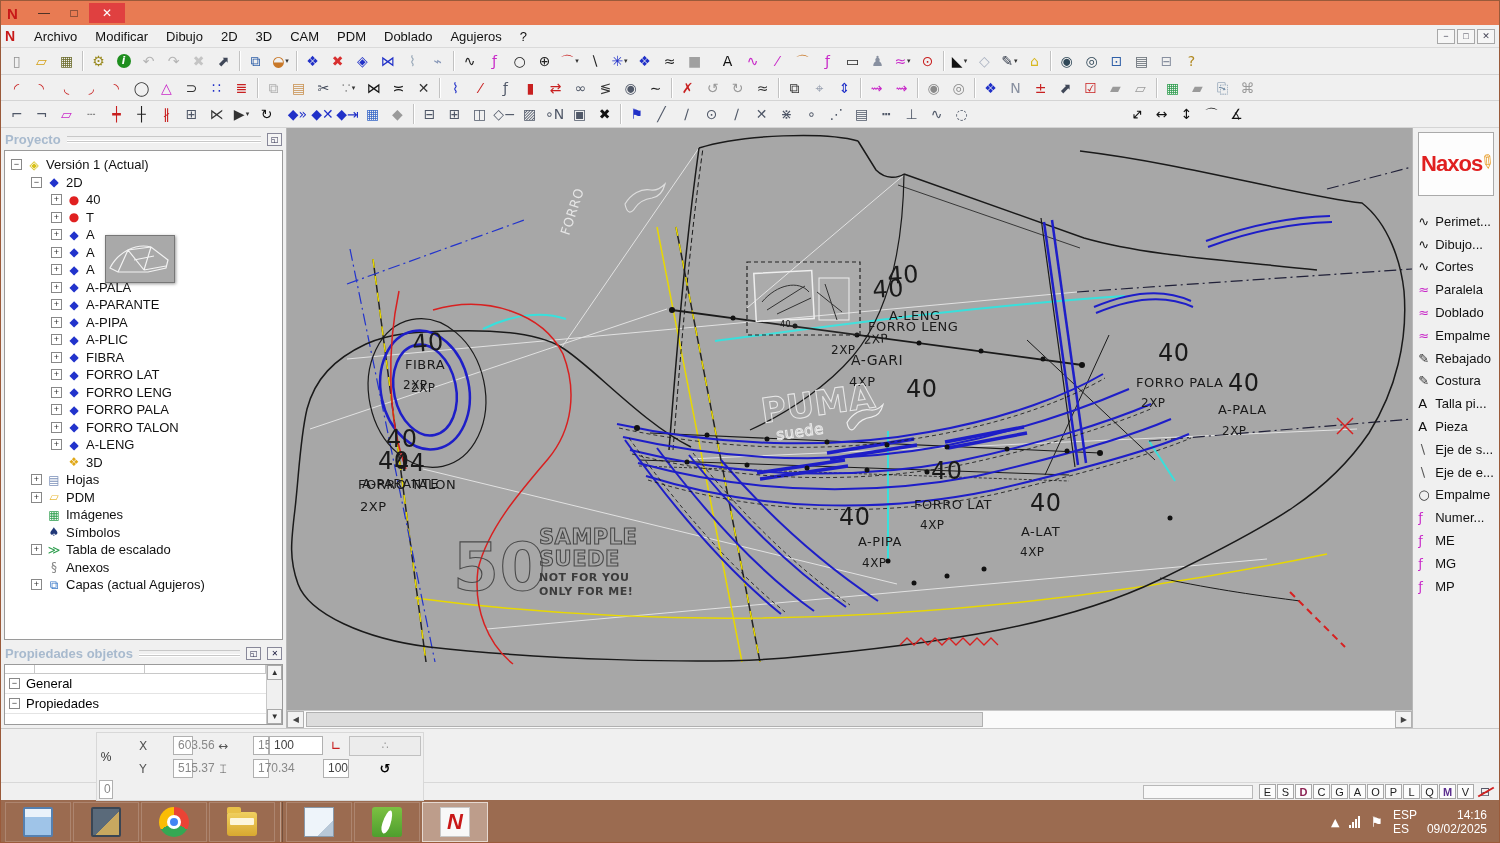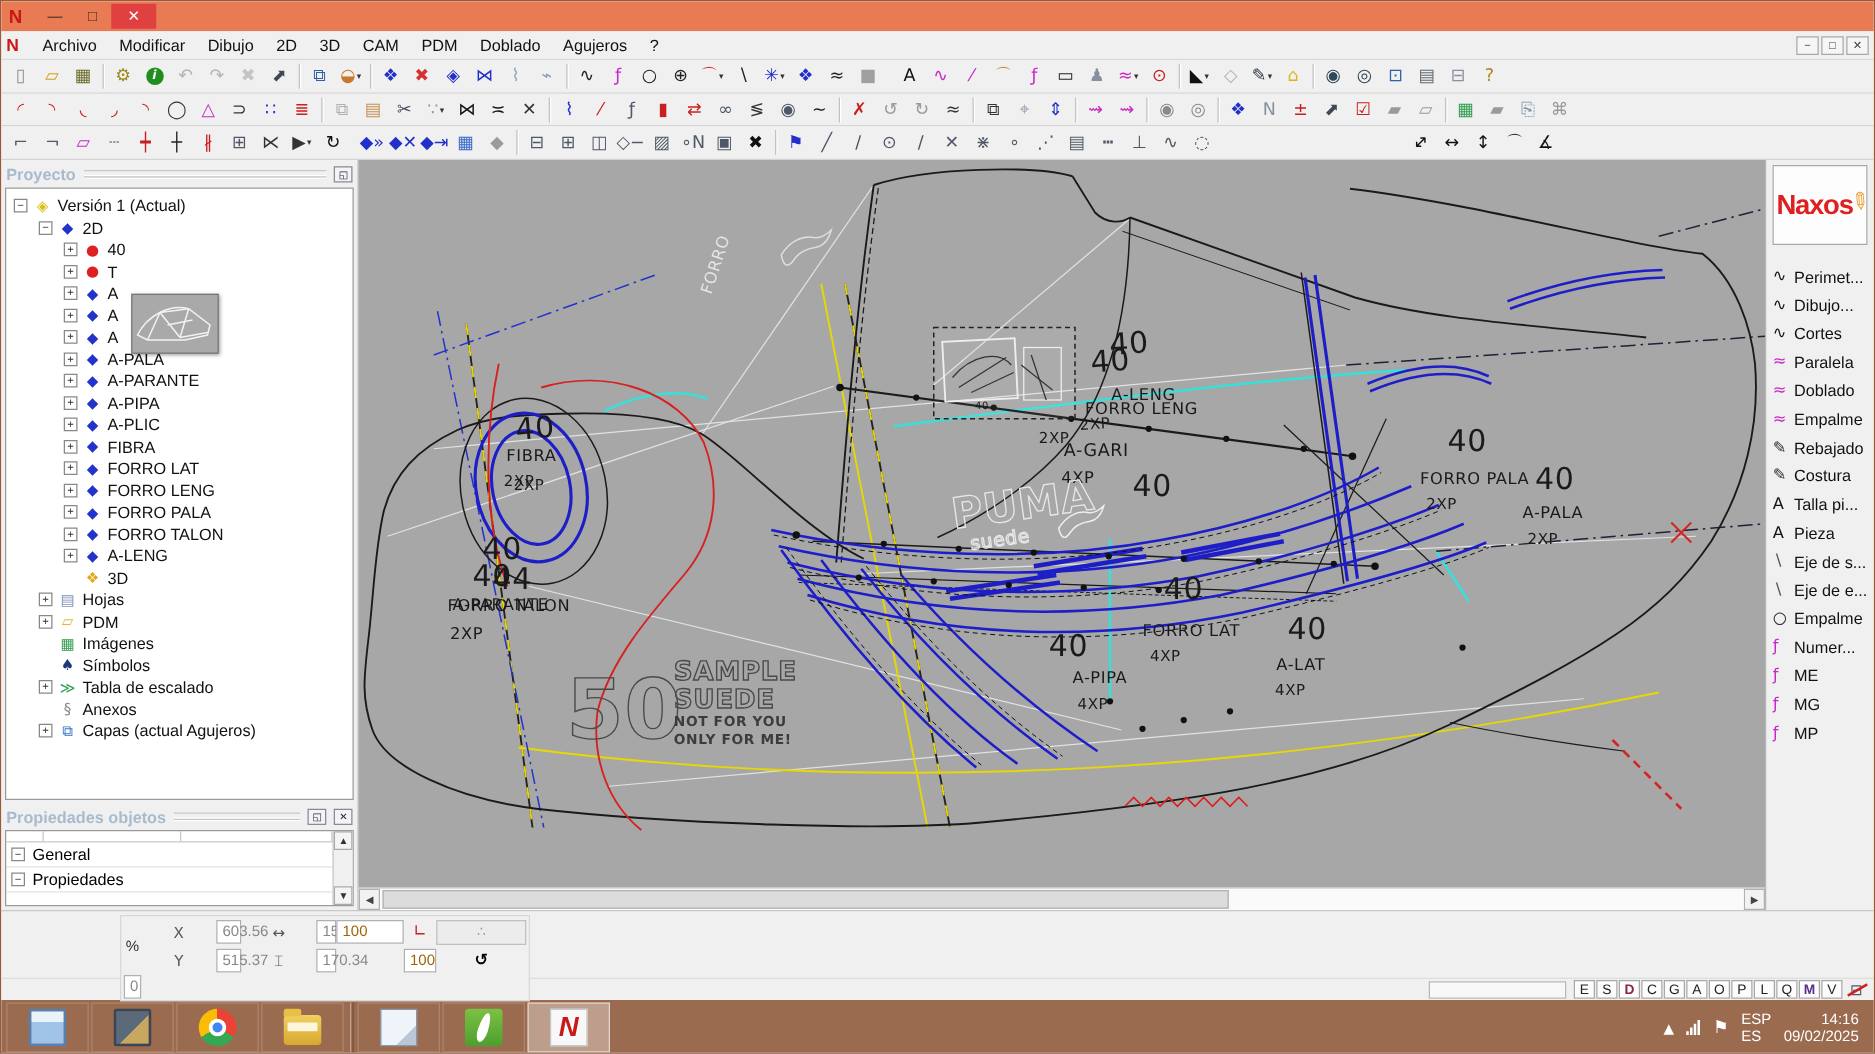--- a/index.html
+++ b/index.html
@@ -66,21 +66,21 @@
   .logobox .ntext{color:#E02020;font-weight:bold;font-size:22px;letter-spacing:-1px;padding-left:2px;text-shadow:0 0 1px #fff;}
   .logobox .npen{position:absolute;right:-2px;top:18px;color:#E8A030;font-size:18px;transform:rotate(40deg);font-family:"DejaVu Sans",sans-serif;}
   .rtools{margin-top:14px;width:100%;padding-left:5px;}
   .rtool{height:22.8px;display:flex;align-items:center;font-size:13px;color:#111;white-space:nowrap;overflow:hidden;}
   .rtool .ri{font-family:"DejaVu Sans",sans-serif;width:17px;font-size:13px;}
   
   .statusrow{height:54px;background:#F0F0F0;border-top:1px solid #C8C8C8;position:relative;}
   .coords{position:absolute;left:95px;top:3px;display:grid;grid-template-columns:14px 60px 20px 60px 16px 54px 26px 72px;grid-template-rows:23px 23px;align-items:center;border:1px solid #D8D8D8;background:#F0F0F0;padding:1px 2px;}
   .clabel{font-size:12px;color:#555;text-align:center;font-family:"DejaVu Sans",sans-serif;}
   .cbox{height:19px;border:1px solid #B0B0B0;background:#FFF;color:#888;font-size:12px;padding:1px 4px;}
-  .cbox.dark{color:#a16207;}
+  .cbox.dark{color:#404040;}
   .cpct{font-size:12px;color:#333;text-align:center;grid-row:1/3;}
   .cicon{font-size:13px;text-align:center;font-family:"DejaVu Sans",sans-serif;}
   .cwide{height:20px;border:1px solid #C0C0C0;background:#ECECEC;color:#999;font-size:11px;display:flex;align-items:center;justify-content:center;font-family:"DejaVu Sans",sans-serif;}
   
   .lettersrow{height:18px;background:#F0F0F0;border-top:1px solid #D8D8D8;display:flex;align-items:center;padding:0 4px;}
   .lfield{margin-left:auto;width:110px;height:14px;border:1px solid #B8B8B8;background:#F8F8F8;margin-right:6px;}
   .lbtn{width:17px;height:15px;border:1px solid #A8A8A8;background:#FCFCFC;font-size:11px;display:flex;align-items:center;justify-content:center;color:#222;margin-right:1px;}
   .printoff{position:relative;width:20px;height:15px;font-size:12px;color:#556;display:flex;align-items:center;justify-content:center;font-family:"DejaVu Sans",sans-serif;}
   .printoff::after{content:"";position:absolute;left:2px;top:7px;width:18px;height:2px;background:#D02020;transform:rotate(-30deg);}
   

